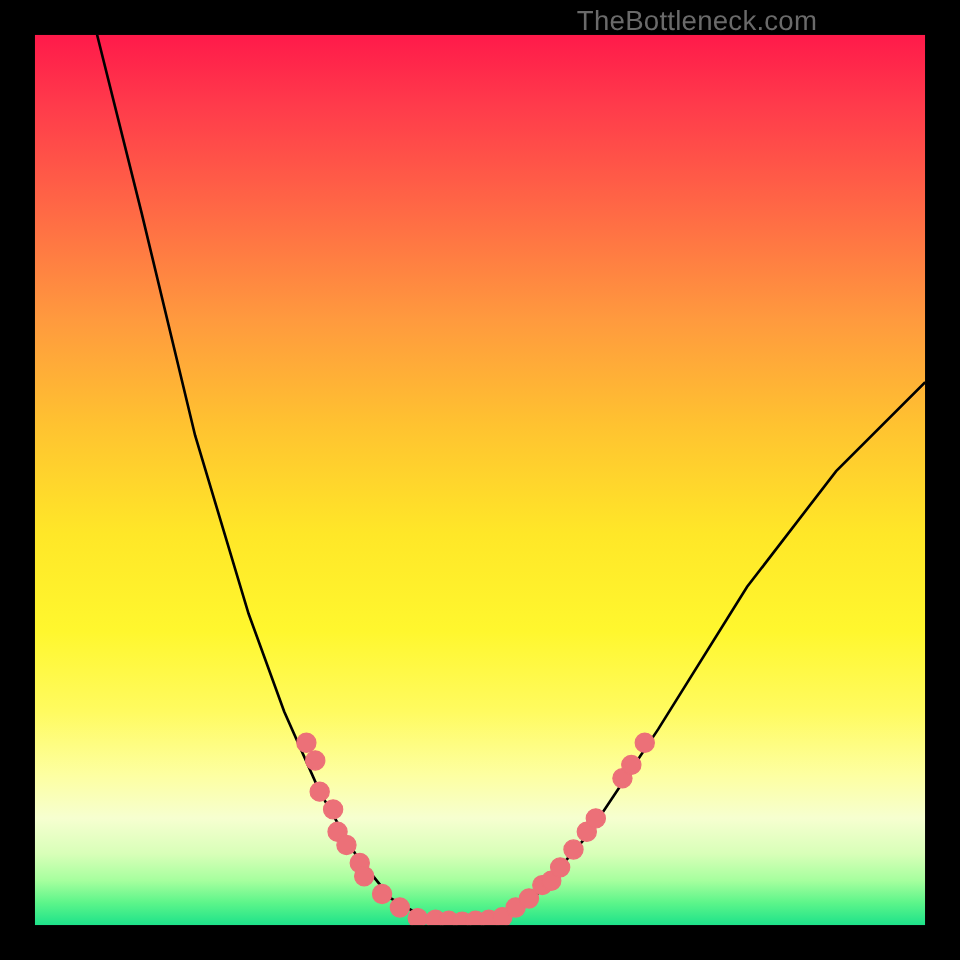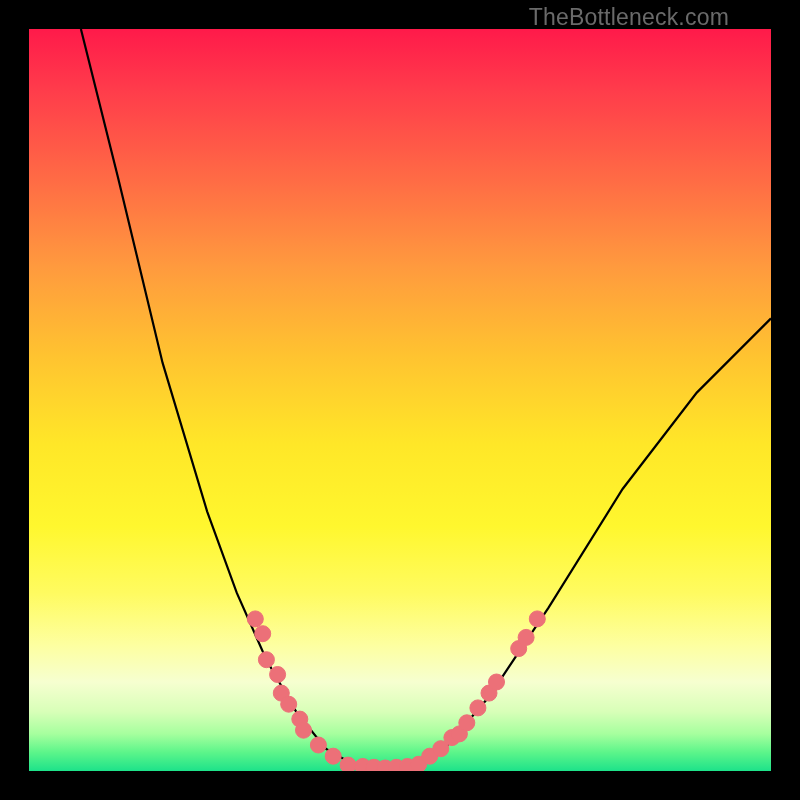--- a/index.html
+++ b/index.html
@@ -11,21 +11,20 @@
     background: #000;
     font-family: Arial, Helvetica, sans-serif;
   }
   .frame {
     position: absolute;
     top: 0;
     left: 0;
     width: 693px;
     height: 800px;
     background: #000;
-    padding-left: 48px;
   }
   .plot {
     position: absolute;
     top: 29px;
     left: 29px;
     width: 742px;
     height: 742px;
     overflow: hidden;
   }
   .gradient {

